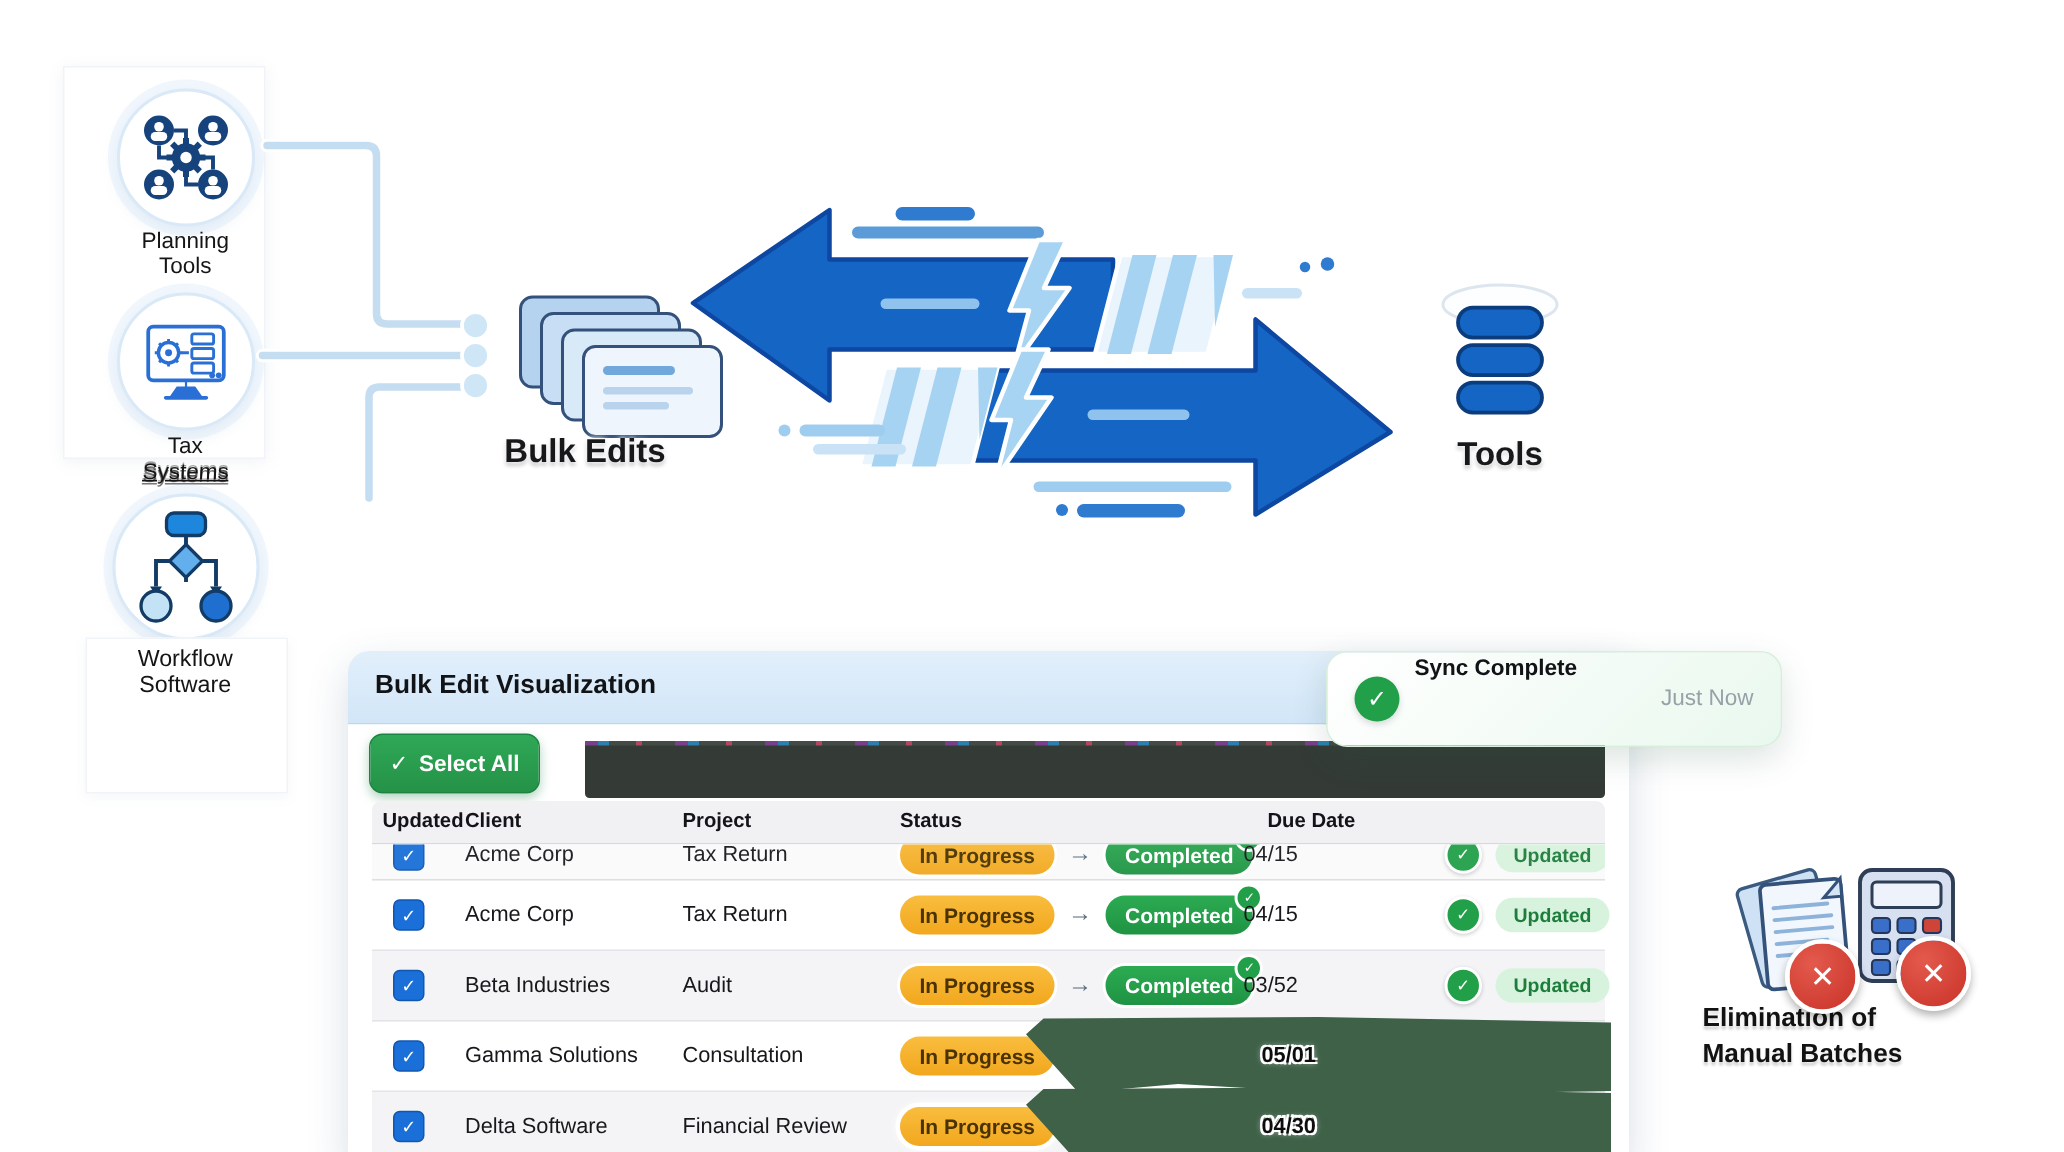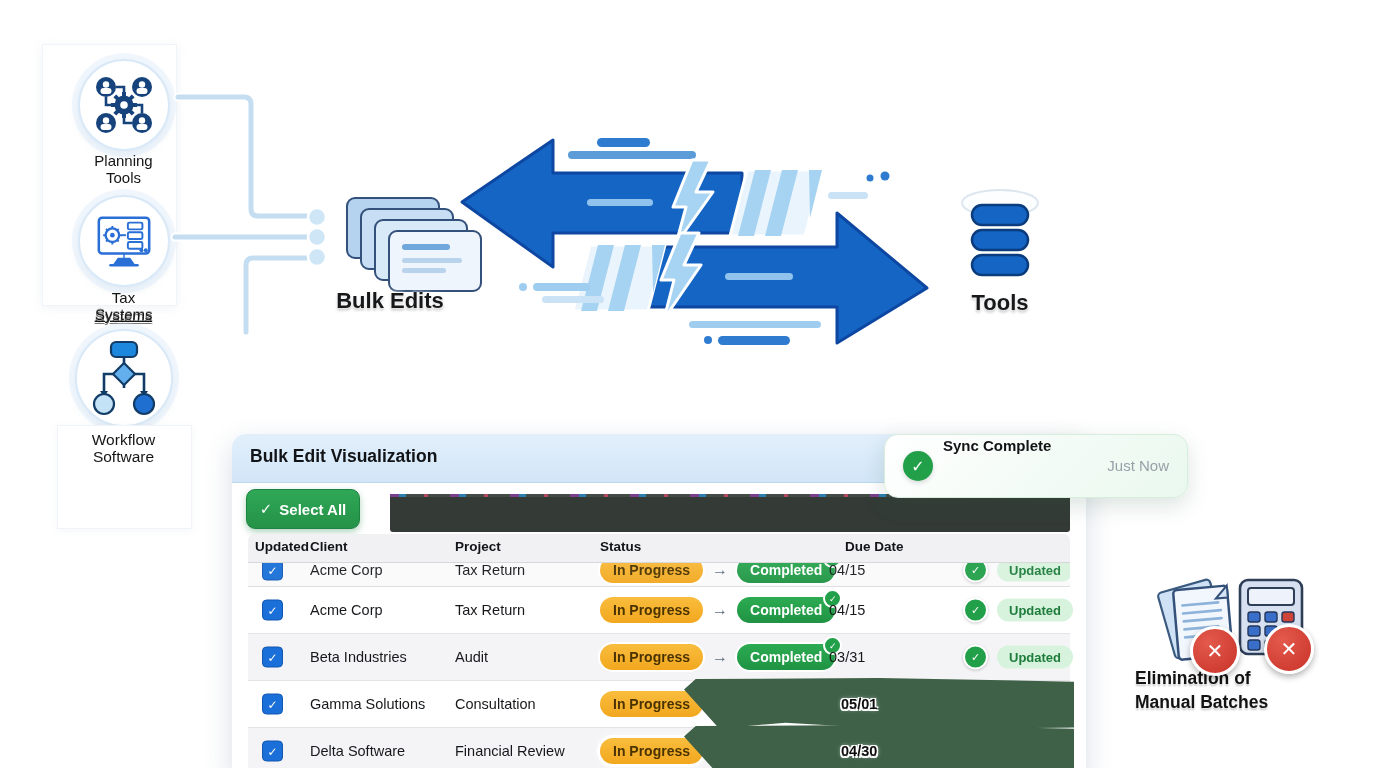--- a/index.html
+++ b/index.html
@@ -366,21 +366,21 @@
         <span class="cell c-status">
           <span class="pill inprogress">
               <span>In Progress</span>
             </span>
           <span class="flow-arrow">→</span>
           <span class="pill completed">
               <span>Completed</span>
               <span class="check-badge">✓</span>
             </span>
         </span>
-        <span class="cell c-due">03/31</span>
+        <span class="cell c-due">03/52</span>
         <span class="cell c-upd">
           <span class="upd-check">✓</span>
           <span class="upd-pill">Updated</span>
         </span>
       </div>
 
       <div class="row glitch">
         <div class="artifact"></div>
         <span class="cell c-select">
             <span class="checkbox">

